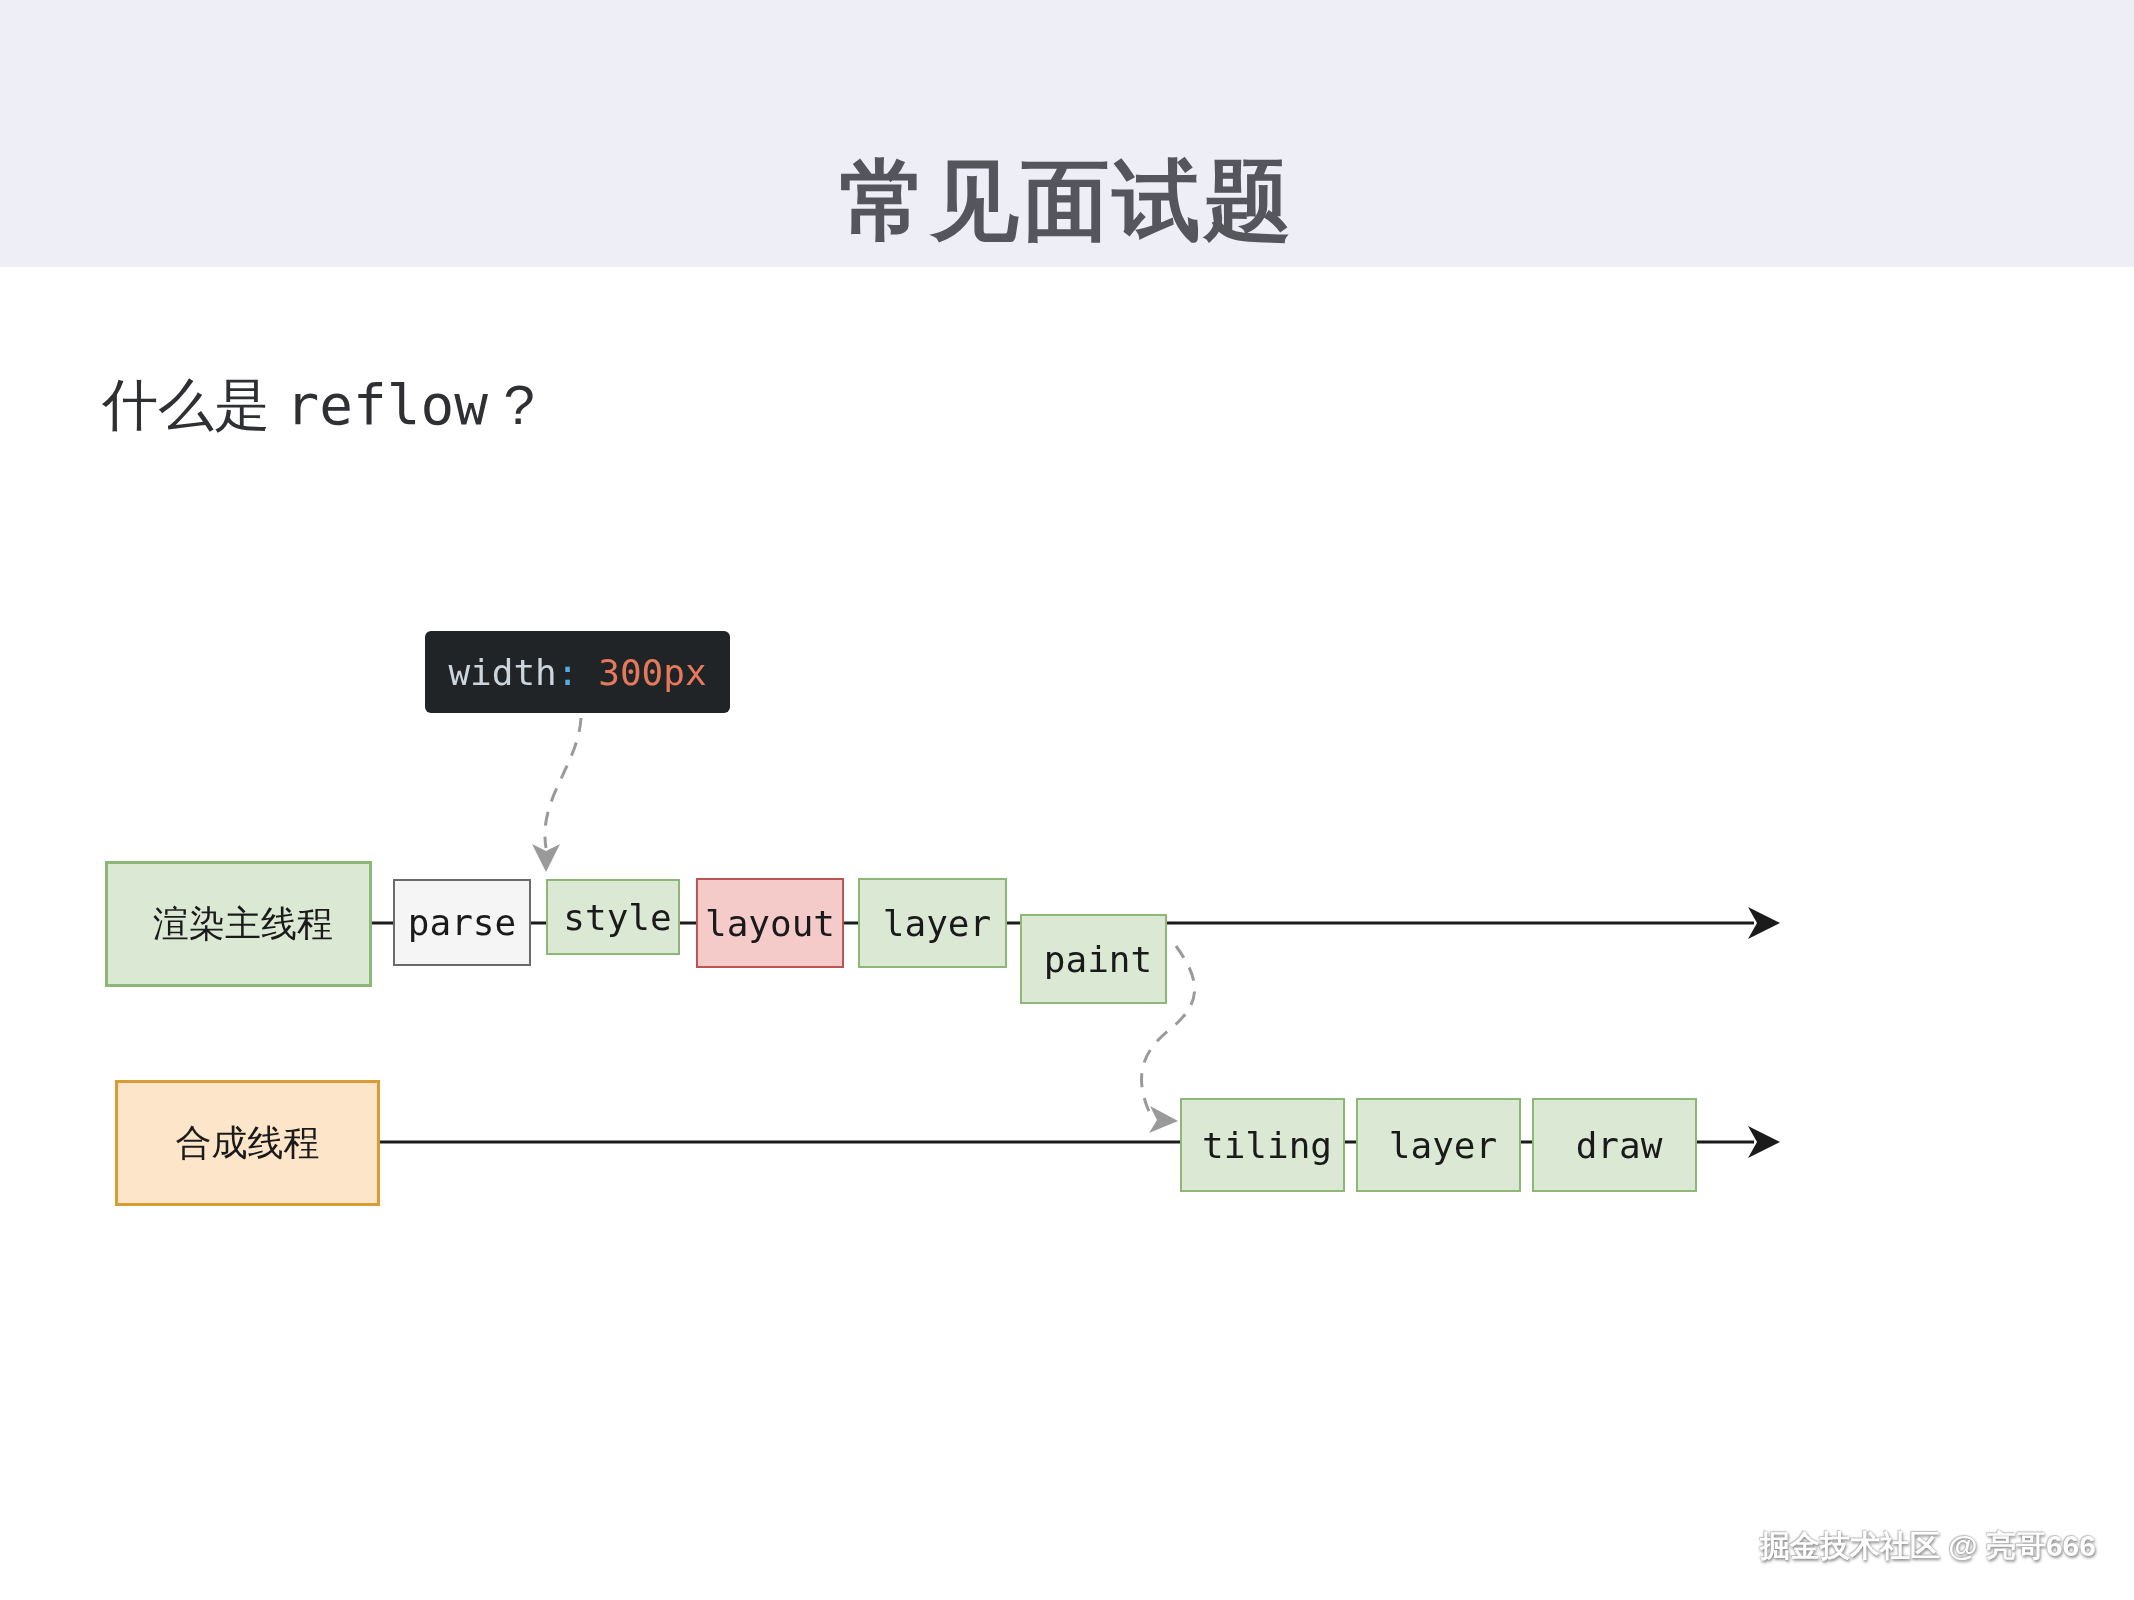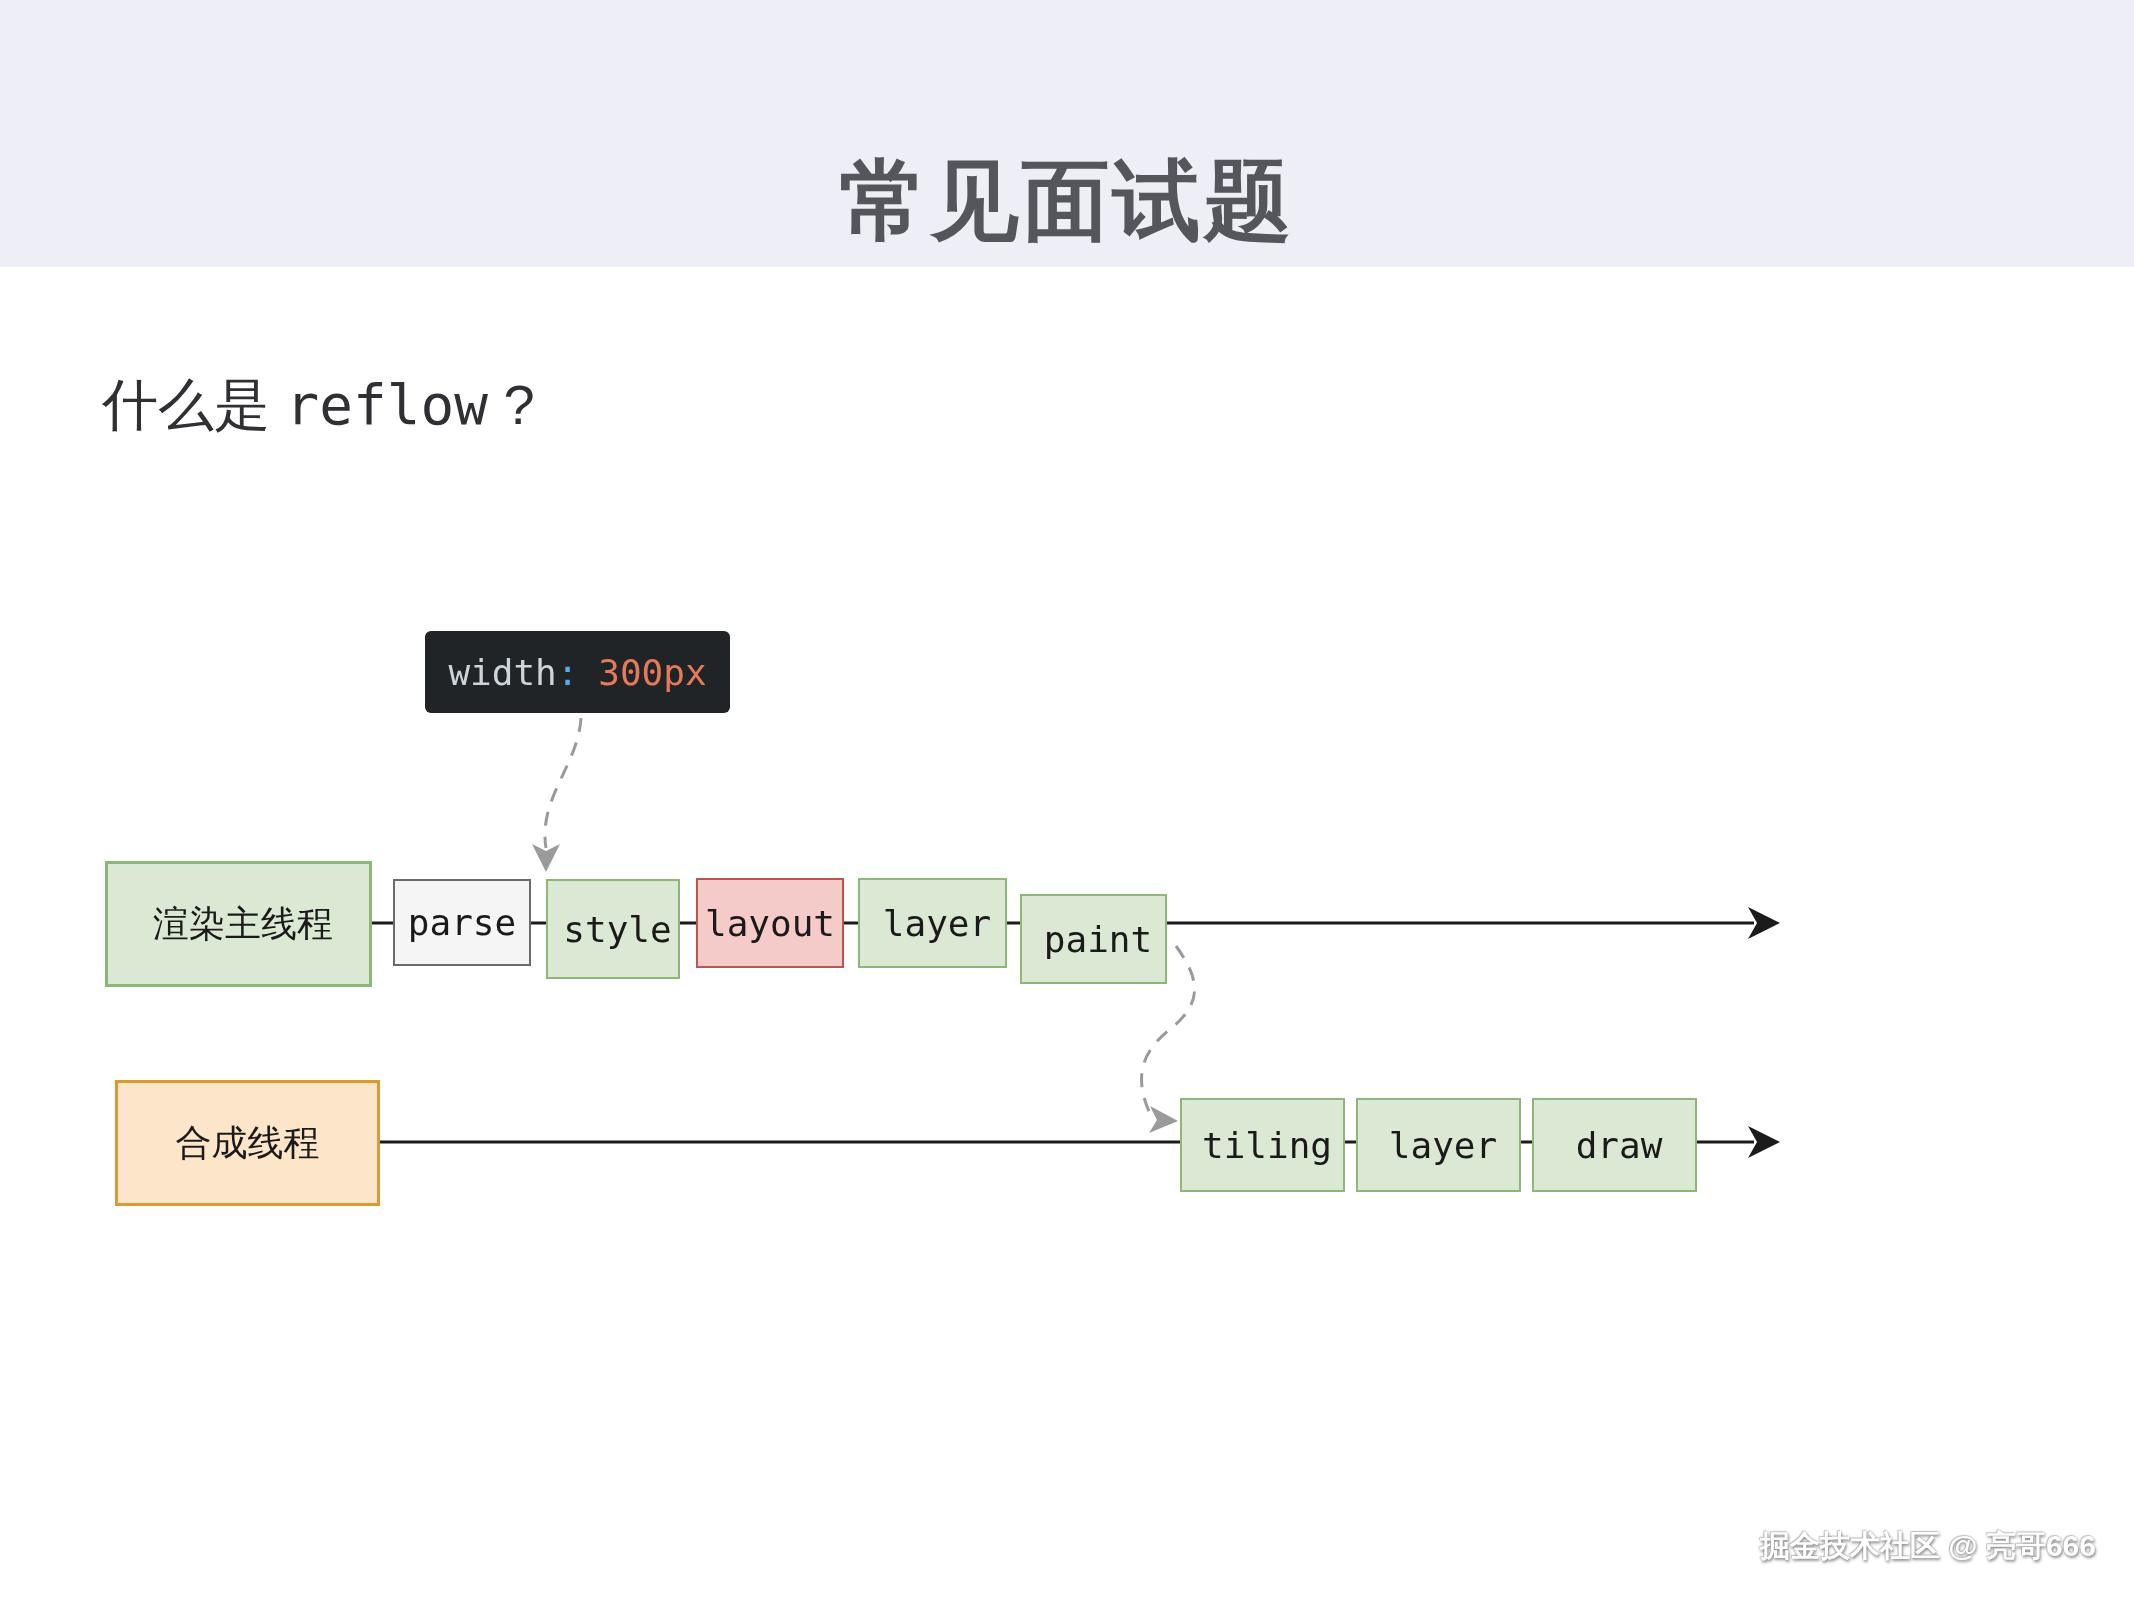--- a/index.html
+++ b/index.html
@@ -52,24 +52,24 @@
   }
   .box.thread{font-size:36px;border-width:3px;border-style:solid;}
   .box.step{font-family:"DejaVu Sans Mono", monospace;font-size:36px;border-width:2.5px;border-style:solid;}
   .box.green{background:var(--green-fill,#dbe9d4);border-color:var(--green-border,#8cb776);padding-left:9px;}
   .box.gray{background:var(--gray-fill,#f5f5f5);border-color:var(--gray-border,#6b6b6b);}
   .box.red{background:var(--red-fill,#f5cbc9);border-color:var(--red-border,#ba5551);}
   .box.orange{background:var(--orange-fill,#fde5c9);border-color:var(--orange-border,#d89c35);}
   
   .b-main{left:105px;top:861px;width:267px;height:126px;}
   .b-parse{left:393px;top:879px;width:138px;height:87px;}
-  .b-style{left:546px;top:879px;width:134px;height:100px;text-align:center;}
+  .b-style{left:546px;top:879px;width:134px;height:76px;text-align:center;}
   .b-layout{left:696px;top:878px;width:148px;height:90px;}
   .b-layer{left:858px;top:878px;width:149px;height:90px;}
-  .b-paint{left:1020px;top:894px;width:147px;height:90px;}
+  .b-paint{left:1020px;top:914px;width:147px;height:90px;}
   
   .b-comp{left:103px;top:1080px;width:265px;height:126px;margin-left:12px;}
   .b-tiling{left:1180px;top:1098px;width:165px;height:94px;}
   .b-raster{left:1356px;top:1098px;width:165px;height:94px;}
   .b-draw{left:1532px;top:1098px;width:165px;height:94px;}
   
   .lines{
     position:absolute;left:0;top:0;width:2134px;height:1600px;
     z-index:1;pointer-events:none;
   }

